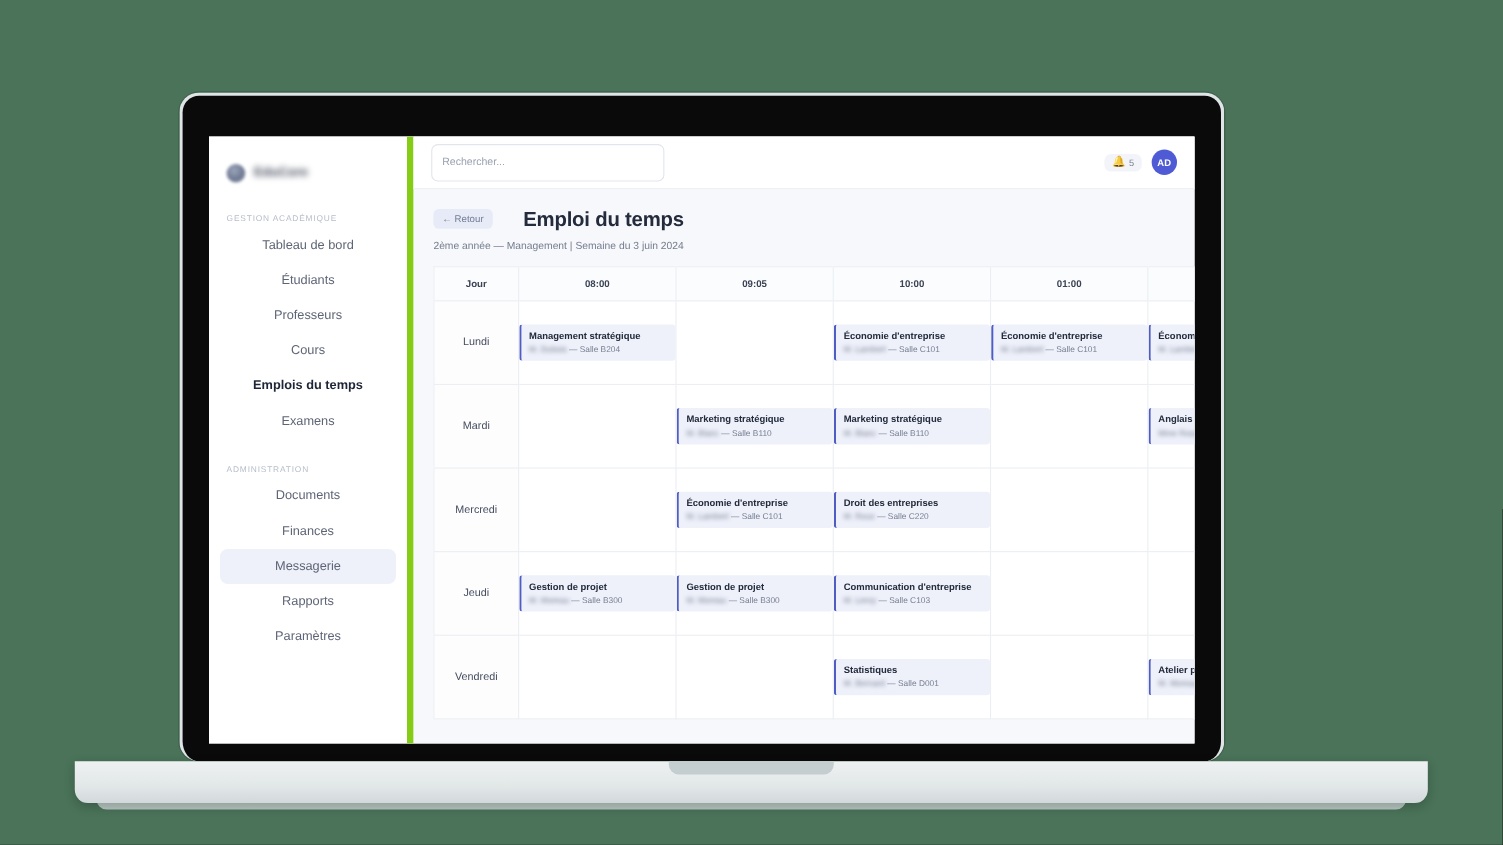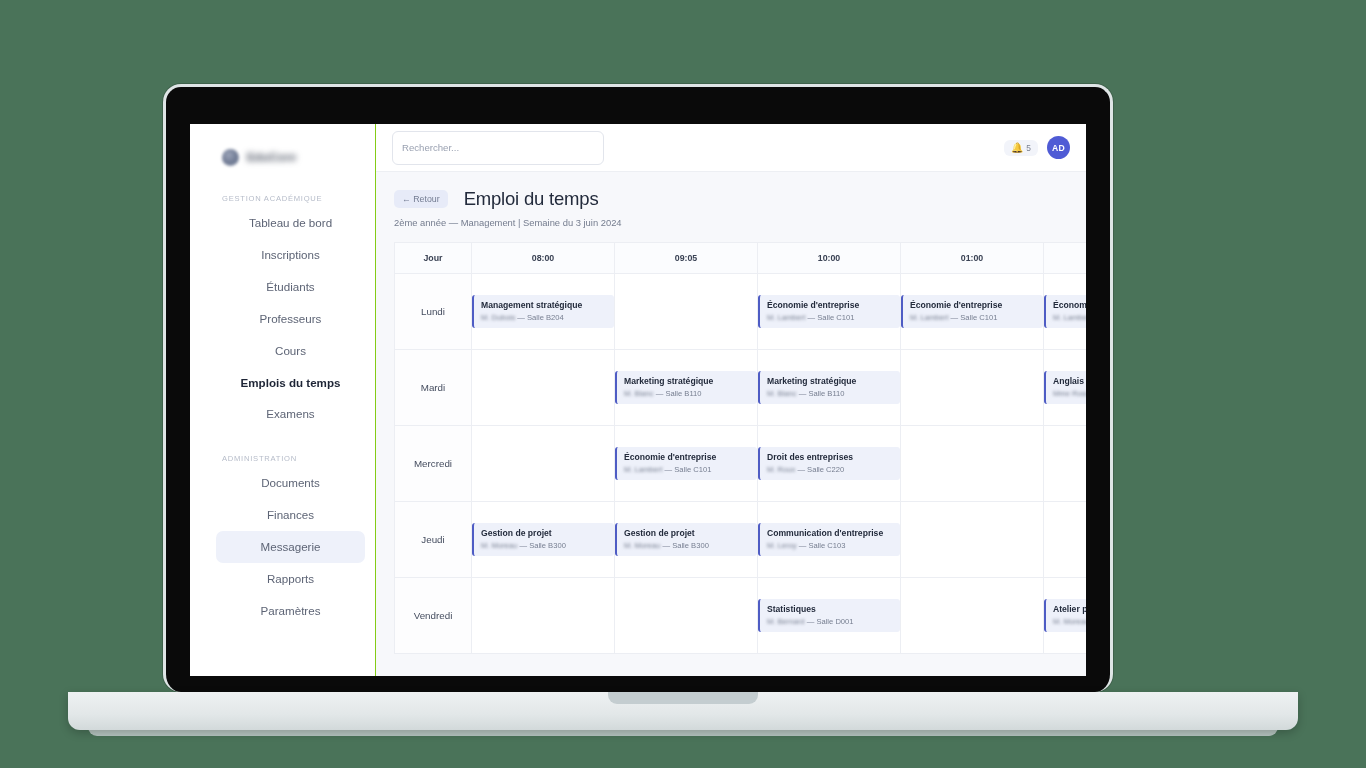--- a/index.html
+++ b/index.html
@@ -61,22 +61,22 @@
     background: #ffffff;
     overflow: hidden;
     display: flex;
   }
 
   
   #sidebar {
     width: 186px;
     height: 100%;
     background: #ffffff;
-    border-right: 1px solid #84cc16;
-    padding: 14px 0 0 16px;
+    border-right: 6px solid #84cc16;
+    padding: 14px 0 0 0;
     flex-shrink: 0;
   }
 
   #brand {
     display: flex; align-items: center; gap: 8px;
     padding: 4px 16px 0 16px;
     height: 34px;
   }
   #brand-logo {
     width: 17px; height: 17px; border-radius: 50%;
@@ -178,38 +178,38 @@
 
   
   #page-body {
     flex: 1;
     padding: 16px 0 0 18px;
     overflow: hidden;
     min-width: 0;
   }
 
   #page-header-row {
-    display: flex; align-items: center; gap: 16px;
+    display: flex; align-items: center; gap: 28px;
     margin-bottom: 7px;
   }
   #back-button {
     background: #e7ebf8;
     color: #6b7punk;
     color: #737c92;
     font-size: 8.8px;
     border-radius: 5px;
     padding: 4px 8px;
     border: none;
     cursor: pointer;
     white-space: nowrap;
     font-family: "Liberation Sans", sans-serif;
   }
   #page-title {
     font-size: 18.5px;
-    font-weight: 400;
+    font-weight: 700;
     color: #232b3c;
     letter-spacing: -0.2px;
   }
   #page-subtitle {
     font-size: 9.4px;
     color: #747c8e;
     margin-bottom: 14px;
   }
 
   
@@ -281,21 +281,20 @@
     <nav id="sidebar">
 
       <div id="brand">
         <span id="brand-logo"></span>
         <span id="brand-name">EduCore</span>
       </div>
 
       <div class="nav-section-label">GESTION ACADÉMIQUE</div>
 
       <div class="nav-item">Tableau de bord</div>
-      <div class="nav-item">Inscriptions</div>
       <div class="nav-item">Étudiants</div>
       <div class="nav-item">Professeurs</div>
       <div class="nav-item">Cours</div>
       <div class="nav-item is-active-bold">Emplois du temps</div>
       <div class="nav-item">Examens</div>
 
       <div class="nav-section-label" id="admin-section-label">ADMINISTRATION</div>
 
       <div class="nav-item">Documents</div>
       <div class="nav-item">Finances</div>

